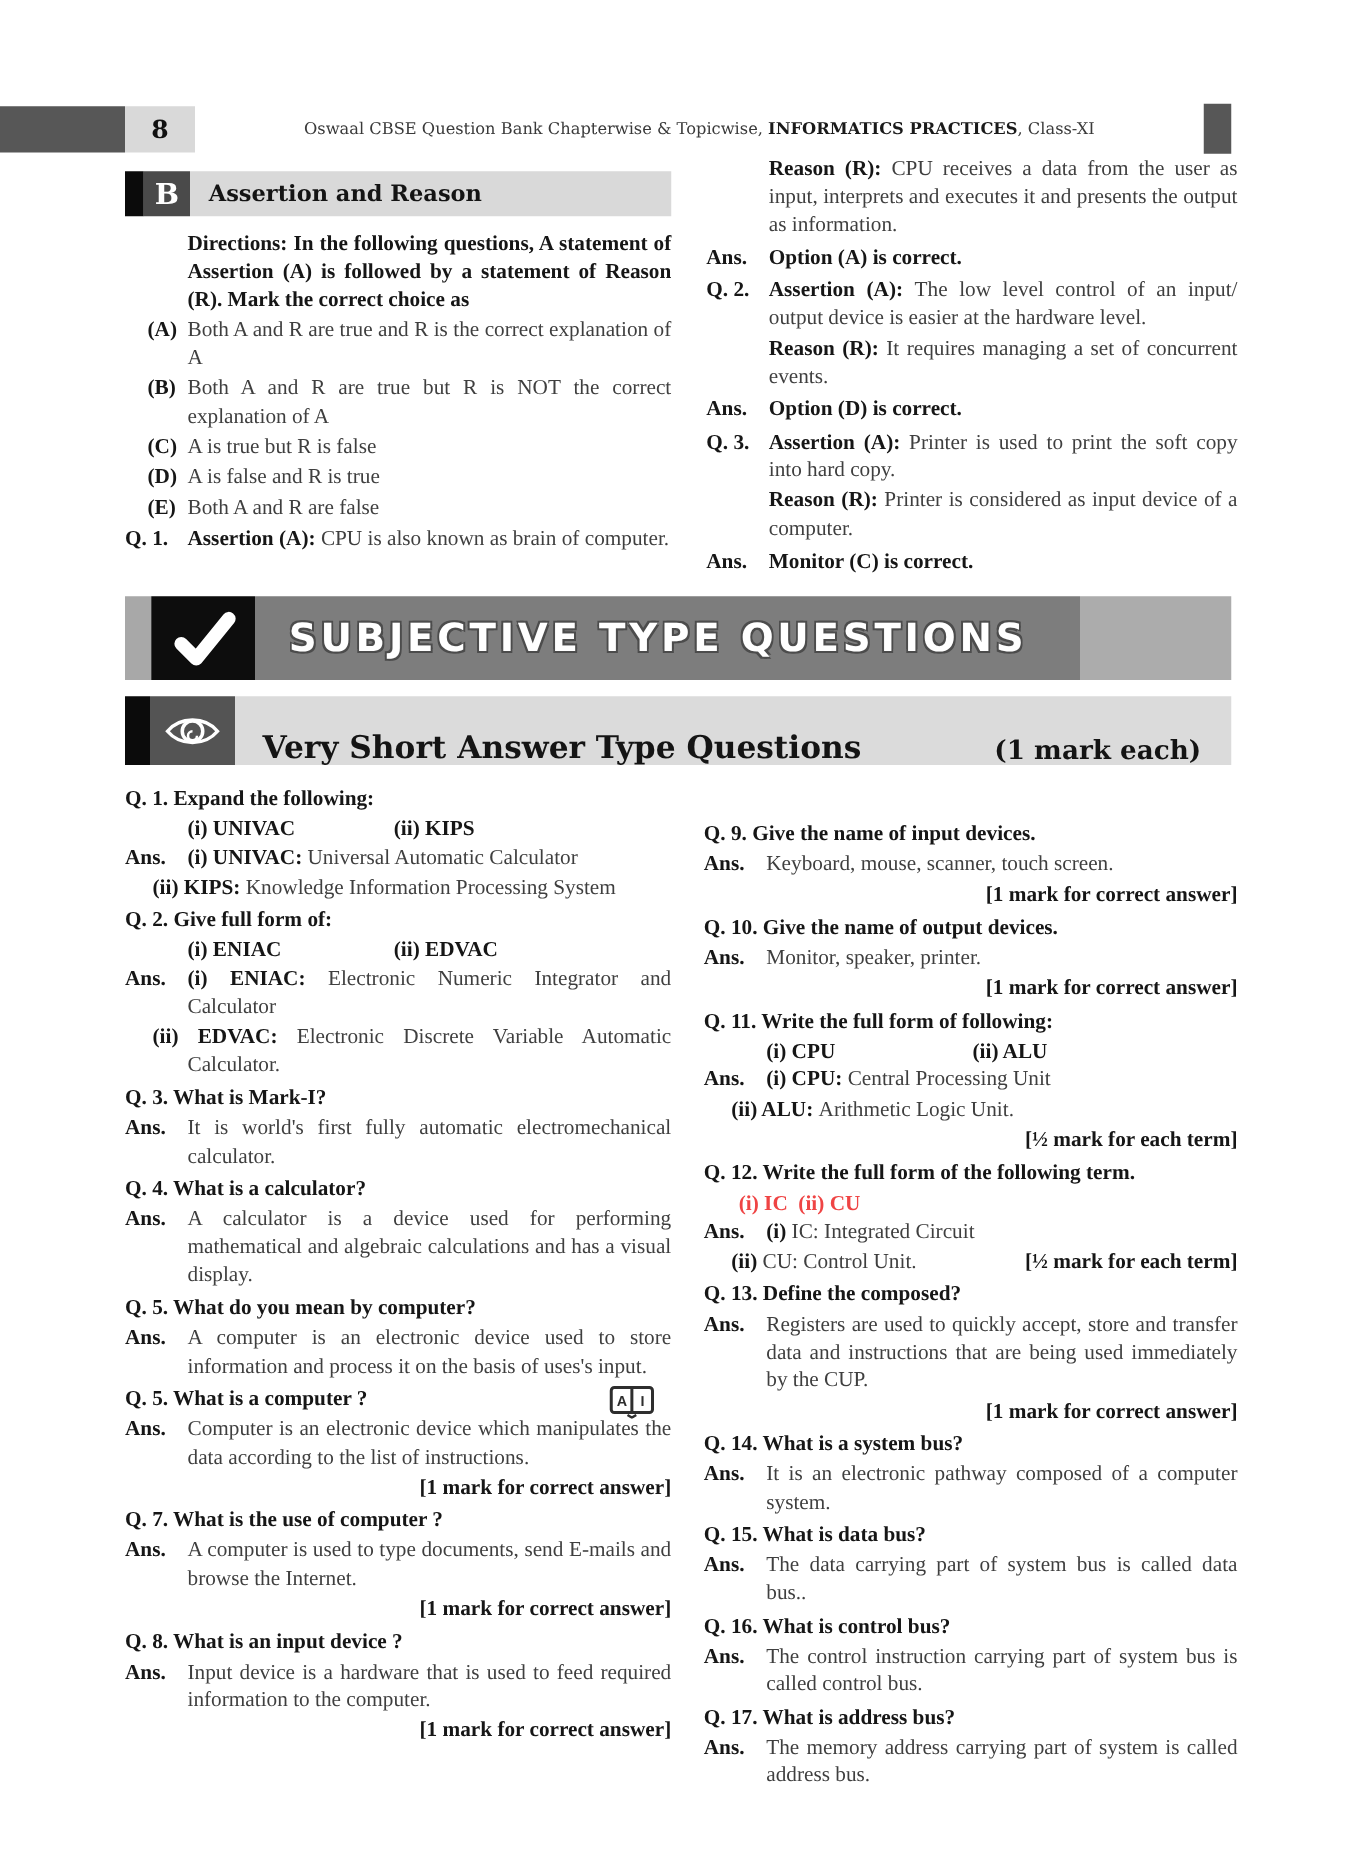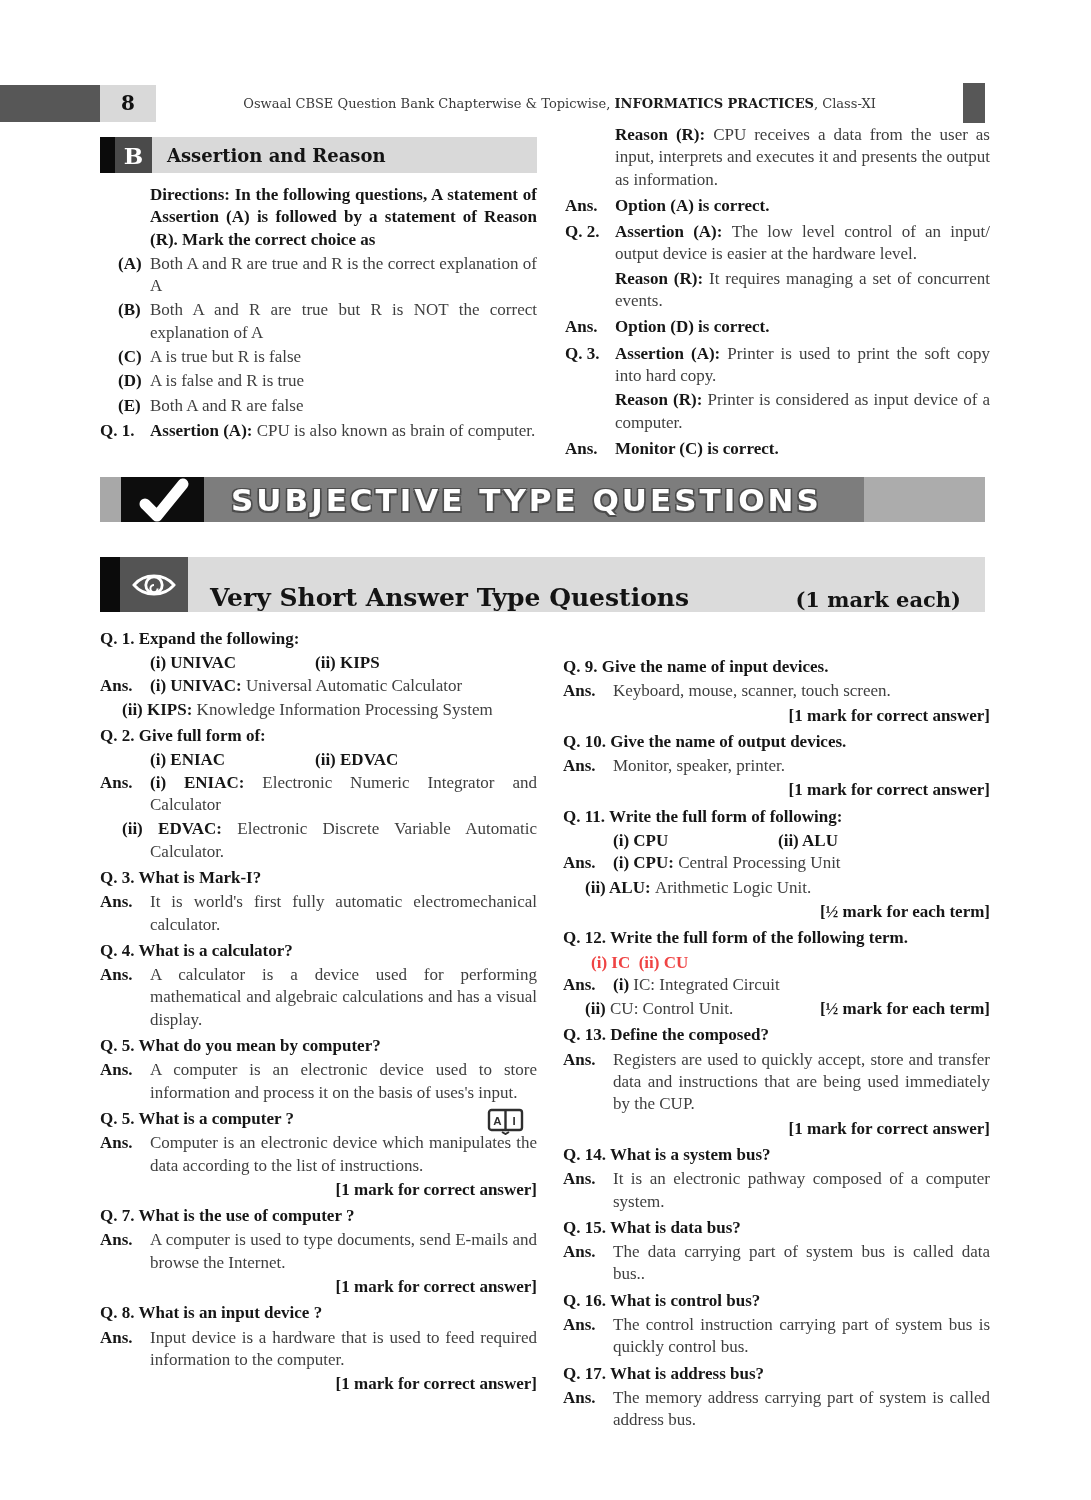--- a/index.html
+++ b/index.html
@@ -41,21 +41,21 @@
   .bold-para{font-weight:bold;color:#161616;}
   .subpart{text-indent:-28px;}
   .marks{text-align:right;font-weight:bold;color:#161616;font-size:17px;line-height:22.3px;margin:1px 0 2px 0;}
   .fr{float:right;font-weight:bold;color:#161616;}
   .pairrow{position:relative;padding-left:50px;font-weight:bold;color:#161616;font-size:17px;line-height:22.3px;}
   .pairrow .second{position:absolute;left:215px;}
   .qline{padding-left:28px;font-weight:bold;color:#ef4444;font-size:17px;line-height:22.3px;}
   .q-icon{position:absolute;right:0;top:0;}
 
   
-  #banner{left:100px;top:477px;width:885px;height:45px;display:flex;}
+  #banner{left:100px;top:477px;width:885px;height:67px;display:flex;}
   .banner-strip{width:21px;background:#a8a8a8;}
   .banner-check{width:83px;background:#0d0d0d;display:flex;align-items:center;justify-content:center;}
   .banner-main{width:633px;background:#7d7d7d;display:flex;align-items:center;padding-left:27px;}
   .banner-title{font-family:"DejaVu Sans","Liberation Sans",sans-serif;font-weight:bold;font-size:31px;
                 color:#ffffff;letter-spacing:3px;
                 text-shadow:-1.5px -1.5px 0 #4c4c4c,1.5px -1.5px 0 #4c4c4c,-1.5px 1.5px 0 #4c4c4c,1.5px 1.5px 0 #4c4c4c;}
   .banner-tail{flex:1;background:#acacac;}
 
   
   #vsa-hdr{left:100px;top:557px;width:885px;height:55px;display:flex;}
@@ -182,17 +182,17 @@
       <div class="para"><span class="gutter">Ans.</span><span class="b">(i) </span><span>IC: Integrated Circuit</span></div>
       <div class="para subpart"><span class="fr">[½ mark for each term]</span><span class="b">(ii) </span><span>CU: Control Unit.</span></div>
       <div class="para q" style="margin-top: 4px;"><span class="txt"><span class="b">Q. 13. </span><span class="b">Define the composed?</span></span></div>
       <div class="para"><span class="gutter">Ans.</span><span>Registers are used to quickly accept, store and transfer data and instructions that are being used immediately by the CUP.</span></div>
       <div class="marks">[1 mark for correct answer]</div>
       <div class="para q" style="margin-top: 4px;"><span class="txt"><span class="b">Q. 14. </span><span class="b">What is a system bus?</span></span></div>
       <div class="para"><span class="gutter">Ans.</span><span>It is an electronic pathway composed of a computer system.</span></div>
       <div class="para q" style="margin-top: 4px;"><span class="txt"><span class="b">Q. 15. </span><span class="b">What is data bus?</span></span></div>
       <div class="para"><span class="gutter">Ans.</span><span>The data carrying part of system bus is called data bus..</span></div>
       <div class="para q" style="margin-top: 4px;"><span class="txt"><span class="b">Q. 16. </span><span class="b">What is control bus?</span></span></div>
-      <div class="para"><span class="gutter">Ans.</span><span>The control instruction carrying part of system bus is quickly control bus.</span></div>
+      <div class="para"><span class="gutter">Ans.</span><span>The control instruction carrying part of system bus is called control bus.</span></div>
       <div class="para q" style="margin-top: 4px;"><span class="txt"><span class="b">Q. 17. </span><span class="b">What is address bus?</span></span></div>
       <div class="para"><span class="gutter">Ans.</span><span>The memory address carrying part of system is called address bus.</span></div>
     </div>
 </div>
 
 </body></html>

